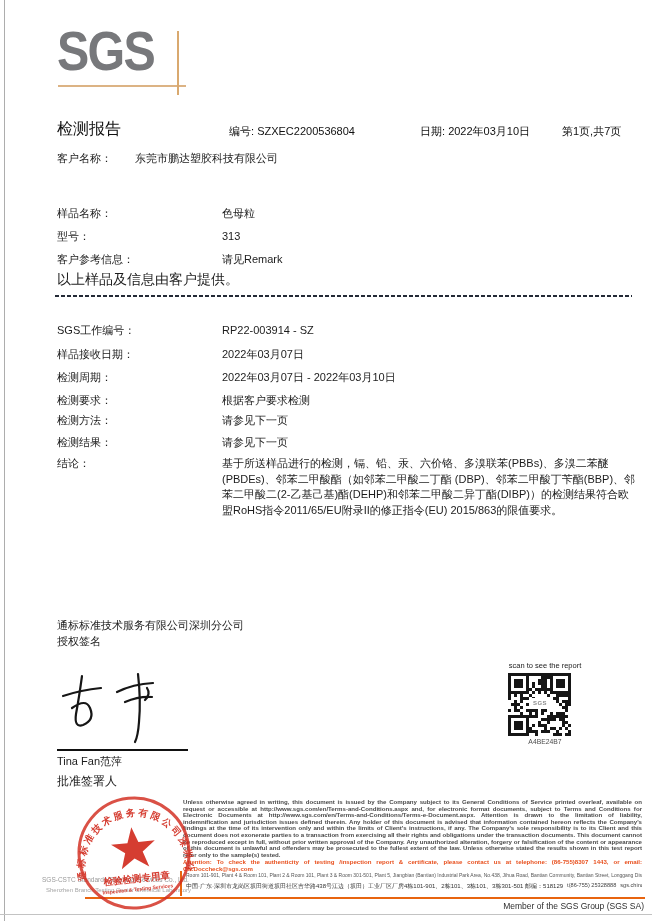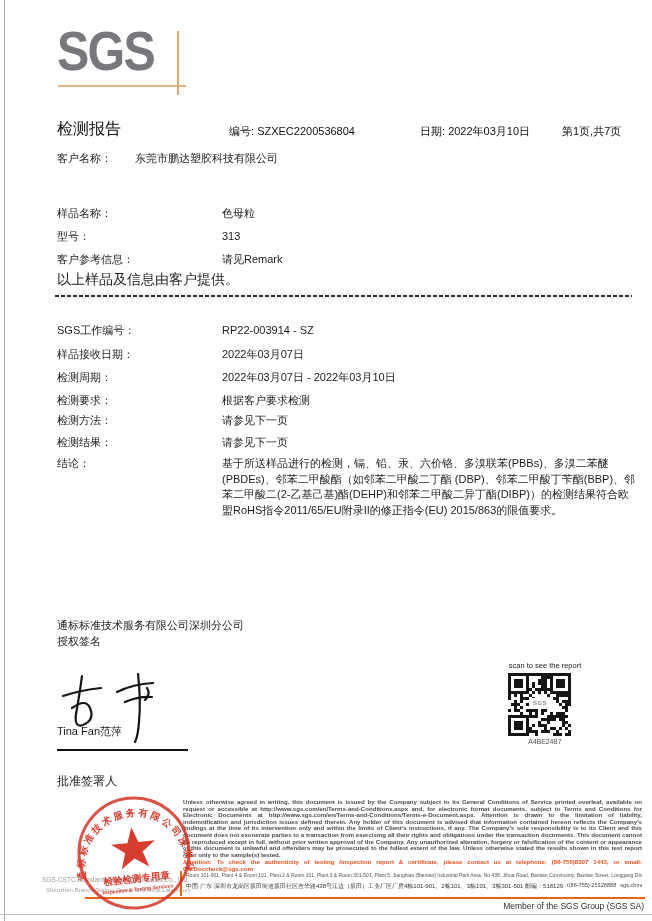--- a/index.html
+++ b/index.html
@@ -29,21 +29,21 @@
 
   .concl{position:absolute;left:57px;top:456px;font-size:11px;}
   .concl .lbl{position:absolute;left:0;top:0;width:165px;}
   .concl .val{position:absolute;left:165px;top:0;width:416px;line-height:15.5px;white-space:normal;}
 
   
   .sig-co{position:absolute;left:57px;top:618px;font-size:11px;}
   .sig-auth{position:absolute;left:57px;top:634px;font-size:11px;}
   .sig-svg{position:absolute;left:55px;top:670px;}
   .sig-line{position:absolute;left:57px;top:749px;width:131px;height:2px;background:#111;}
-  .sig-name{position:absolute;left:57px;top:724px;font-size:11px;}
+  .sig-name{position:absolute;left:57px;top:754px;font-size:11px;}
   .sig-title{position:absolute;left:57px;top:773px;font-size:12px;}
 
   
   .qr-caption{position:absolute;left:495px;top:661px;width:100px;text-align:center;font-size:7.5px;color:#222;}
   .qr-box{position:absolute;left:508px;top:673px;width:63px;height:63px;display:grid;
           grid-template-columns:repeat(21,3px);grid-auto-rows:3px;background:#fff;}
   .qr-box .m{background:#161616;} .qr-box .o{background:#fff;}
   .qr-center{position:absolute;left:529px;top:698px;width:22px;height:11px;background:#fff;
              font-size:6px;font-weight:bold;color:#8a8a8a;text-align:center;line-height:11px;letter-spacing:.5px;}
   .qr-code{position:absolute;left:495px;top:738px;width:100px;text-align:center;font-size:6.8px;color:#4c4c4c;}

